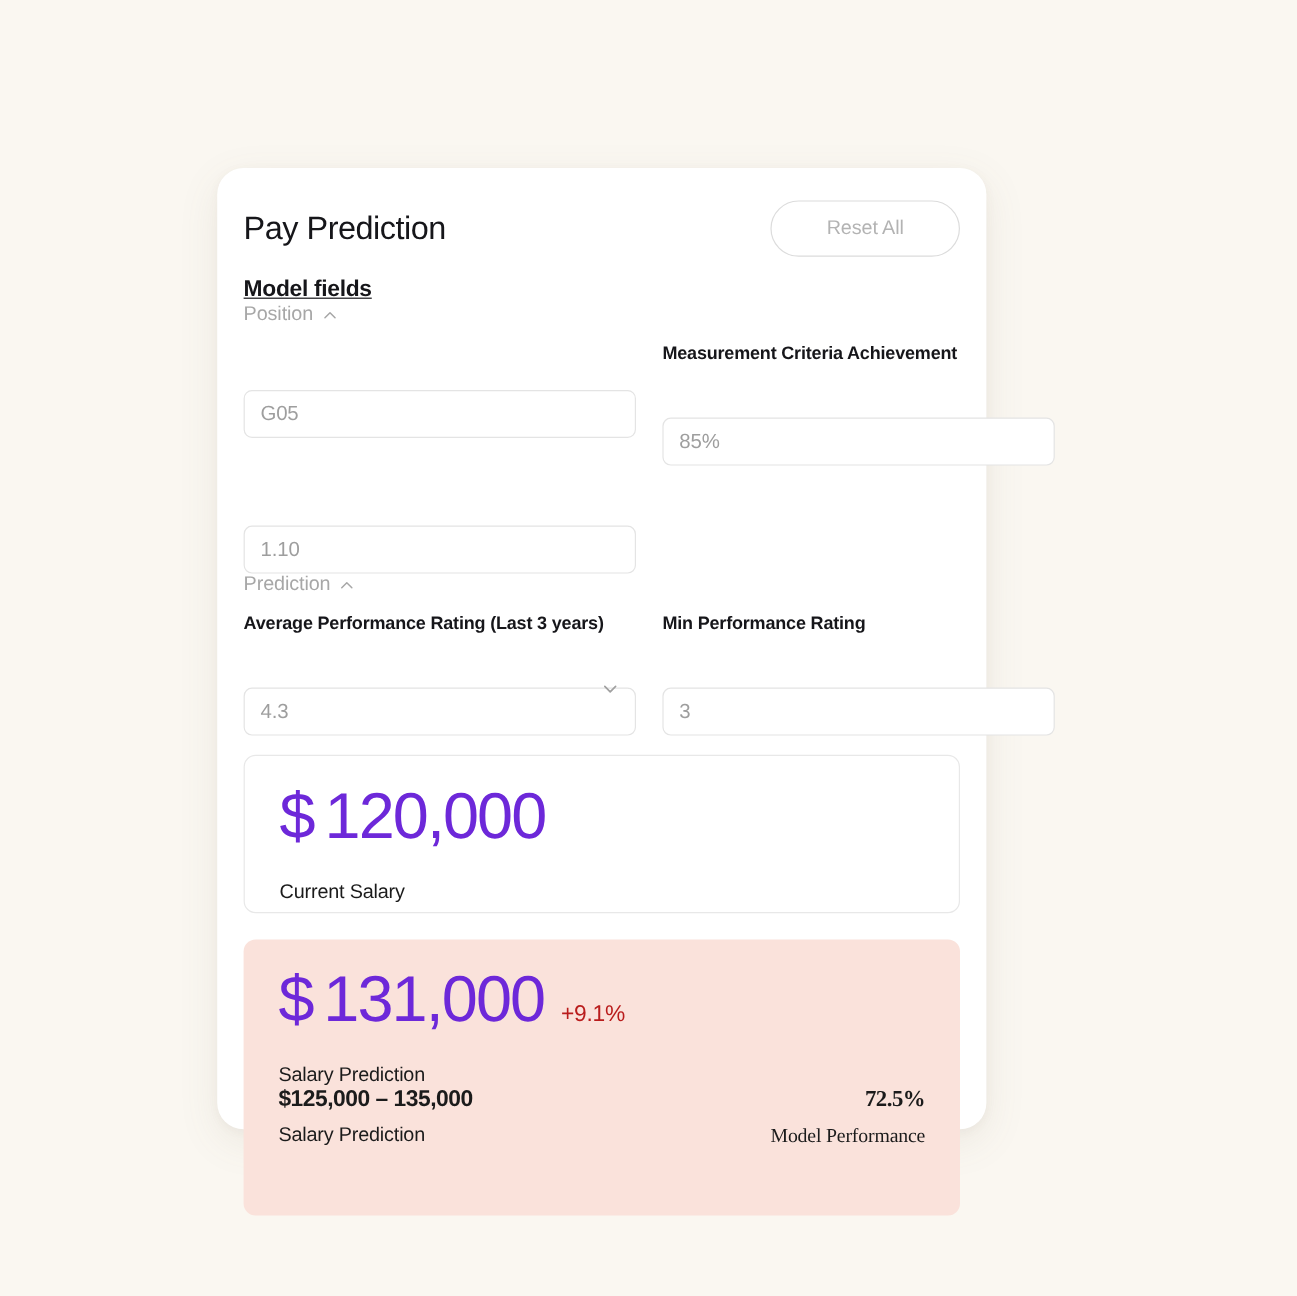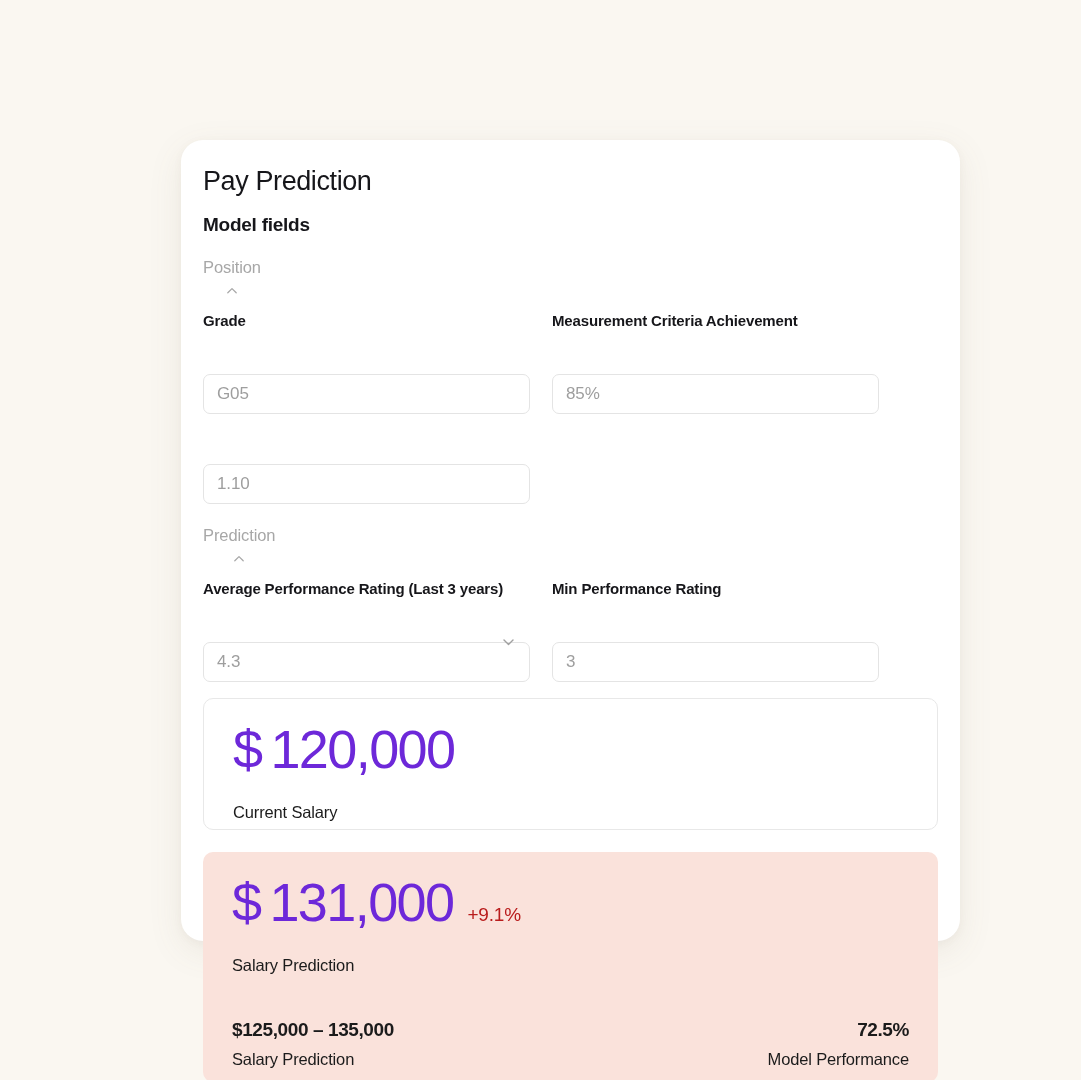--- a/index.html
+++ b/index.html
@@ -21,21 +21,21 @@
     position: relative;
     width: 1081px;
     height: 1080px;
   }
 
   
   .card {
     position: absolute;
     left: 181px;
     top: 140px;
-    width: 779px;
+    width: 641px;
     height: 801px;
     background: #FFFFFF;
     border-radius: 22px;
     box-shadow: 0 10px 34px rgba(120, 105, 85, 0.10),
                 0 2px 8px rgba(120, 105, 85, 0.05);
     padding: 0 22px;
   }
 
   
   .card-header {
@@ -70,31 +70,31 @@
     justify-content: center;
   }
 
   
   .section-title {
     margin-top: 17px;
     font-size: 19px;
     font-weight: 600;
     letter-spacing: -0.25px;
     color: #16161A;
+    text-decoration: underline;
   }
 
   .group-header {
     display: flex;
     align-items: center;
     gap: 7px;
-    margin-top: 22px;
+    margin-top: 0;
     margin-bottom: 3px;
     cursor: pointer;
     width: max-content;
-    flex-direction: column;
   }
 
   .group-header .group-label {
     font-size: 16.5px;
     color: #A7A7A7;
     letter-spacing: -0.1px;
   }
 
   .chev {
     display: inline-block;
@@ -199,24 +199,23 @@
     font-size: 19px;
     color: #b91c1c;
     letter-spacing: -0.2px;
     font-weight: 400;
   }
 
   .pred-footer {
     display: flex;
     justify-content: space-between;
     align-items: flex-start;
-    margin-top: 44px;
-  }
-
-  .pred-col.right { text-align: right; }
+  }
+
+  .pred-col.right { text-align: right; font-family: Liberation Serif, serif; }
 
   .pred-value {
     font-size: 19px;
     font-weight: 700;
     color: #1B1B1B;
     letter-spacing: -0.4px;
     white-space: nowrap;
   }
 
   .pred-caption {
@@ -229,37 +228,37 @@
 </style>
 </head>
 <body>
 
 <div class="stage">
 
   <div class="card">
 
     <div class="card-header">
       <div class="page-title">Pay Prediction</div>
+      <button class="reset-btn">Reset All</button>
     </div>
 
     <div class="section-title">Model fields</div>
 
     <div class="group-header">
       <span class="group-label">Position</span>
       <span class="chev">
         <svg width="14" height="14" viewBox="0 0 14 14" fill="none">
           <path d="M2.8 8.8 L7 4.6 L11.2 8.8" stroke="#A7A7A7" stroke-width="1.25" stroke-linecap="round" stroke-linejoin="round"></path>
         </svg>
       </span>
     </div>
 
     <div class="field-grid">
 
       <div class="field">
-        <div class="field-label">Grade</div>
         <div class="input-wrap">
           <input class="text-input" type="text" readonly="" placeholder="G05" style="">
         </div>
       </div>
 
       <div class="field">
         <div class="field-label">Measurement Criteria Achievement</div>
         <div class="input-wrap">
           <input class="text-input" type="text" readonly="" placeholder="85%" style="">
         </div>

